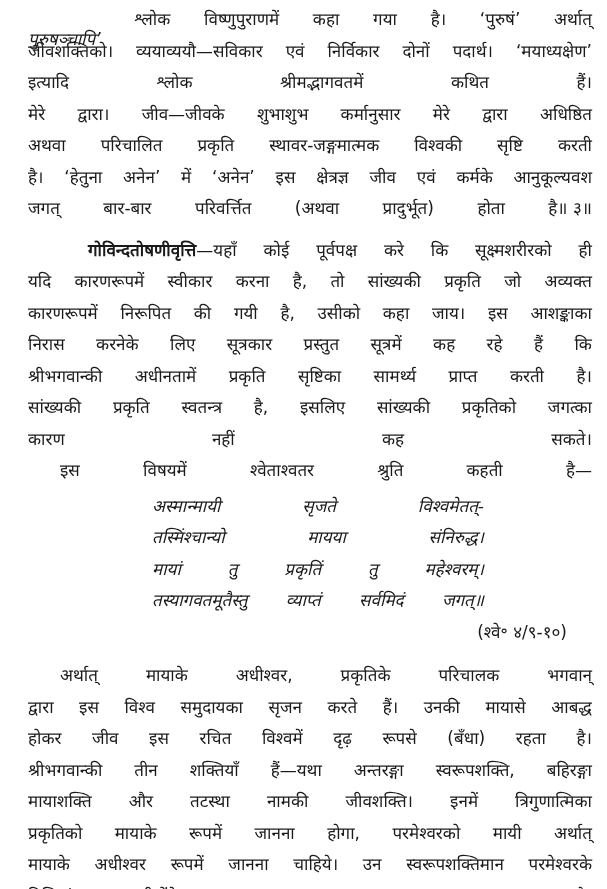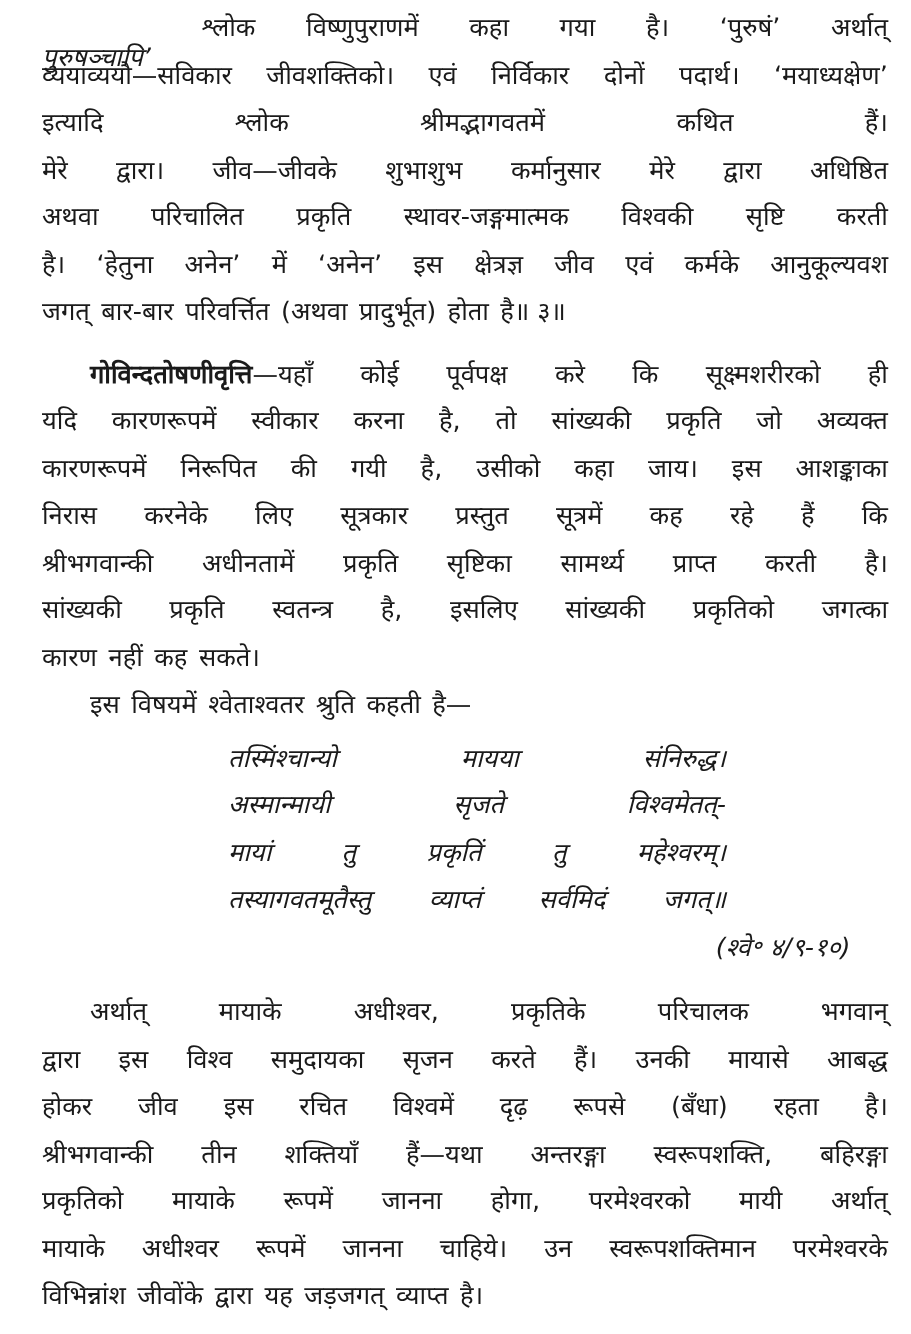--- a/index.html
+++ b/index.html
@@ -6,52 +6,52 @@
   body { width: 607px; height: 889px; overflow: hidden; position: relative; }
   .page {
     position: absolute; left: 28px; top: 4px; width: 564px;
     font-family: "DejaVu Sans", "Liberation Sans", sans-serif;
     font-size: 17px; color: #1a1a1a;
   }
   .line {
     height: 31.5px; line-height: 31.5px; white-space: nowrap;
     display: flex; justify-content: space-between;
   }
-  .line.last { justify-content: flex-start; gap: 0.45em; }
+  .line.last { justify-content: space-between; gap: 0.45em; }
   .line.indent { padding-left: 32px; }
   .it { font-style: italic; margin-top: 20px; }
-  .b { font-weight: bold; }
+  .b { font-weight: bold; margin-left: 28px; }
   .gap { height: 10px; }
   .verse {
     margin-left: 124px; width: 332px; font-style: italic;
   }
   .verse .line { justify-content: space-between; }
   .cite {
-    height: 31.5px; line-height: 31.5px; text-align: right; padding-right: 25px; font-style: italic;
+    height: 31.5px; line-height: 31.5px; text-align: right; padding-right: 25px;
   }
 </style>
 </head>
 <body>
 
 <div class="page">
 
   <div>
       <div class="line">
         <span class="it">पुरुषञ्चापि’</span>
         <span>श्लोक</span>
         <span>विष्णुपुराणमें</span>
         <span>कहा</span>
         <span>गया</span>
         <span>है।</span>
         <span>‘पुरुषं’</span>
         <span>अर्थात्</span>
       </div>
       <div class="line">
+        <span>जीवशक्तिको।</span>
         <span>व्ययाव्ययौ—सविकार</span>
-        <span>जीवशक्तिको।</span>
         <span>एवं</span>
         <span>निर्विकार</span>
         <span>दोनों</span>
         <span>पदार्थ।</span>
         <span>‘मयाध्यक्षेण’</span>
       </div>
       <div class="line">
         <span>इत्यादि</span>
         <span>श्लोक</span>
         <span>श्रीमद्भागवतमें</span>
@@ -185,28 +185,28 @@
         <span>श्रुति</span>
         <span>कहती</span>
         <span>है—</span>
       </div>
     </div>
 
   <div class="gap" style="height:4px"></div>
 
   <div class="verse">
       <div class="line">
+        <span>अस्मान्मायी</span>
+        <span>सृजते</span>
+        <span>विश्वमेतत्-</span>
+      </div>
+      <div class="line">
         <span>तस्मिंश्चान्यो</span>
         <span>मायया</span>
         <span>संनिरुद्ध।</span>
-      </div>
-      <div class="line">
-        <span>अस्मान्मायी</span>
-        <span>सृजते</span>
-        <span>विश्वमेतत्-</span>
       </div>
       <div class="line">
         <span>मायां</span>
         <span>तु</span>
         <span>प्रकृतिं</span>
         <span>तु</span>
         <span>महेश्वरम्।</span>
       </div>
       <div class="line">
         <span>तस्यागवतमूतैस्तु</span>
@@ -255,20 +255,29 @@
       <div class="line">
         <span>श्रीभगवान्की</span>
         <span>तीन</span>
         <span>शक्तियाँ</span>
         <span>हैं—यथा</span>
         <span>अन्तरङ्गा</span>
         <span>स्वरूपशक्ति,</span>
         <span>बहिरङ्गा</span>
       </div>
       <div class="line">
+        <span>मायाशक्ति</span>
+        <span>और</span>
+        <span>तटस्था</span>
+        <span>नामकी</span>
+        <span>जीवशक्ति।</span>
+        <span>इनमें</span>
+        <span>त्रिगुणात्मिका</span>
+      </div>
+      <div class="line">
         <span>प्रकृतिको</span>
         <span>मायाके</span>
         <span>रूपमें</span>
         <span>जानना</span>
         <span>होगा,</span>
         <span>परमेश्वरको</span>
         <span>मायी</span>
         <span>अर्थात्</span>
       </div>
       <div class="line">

